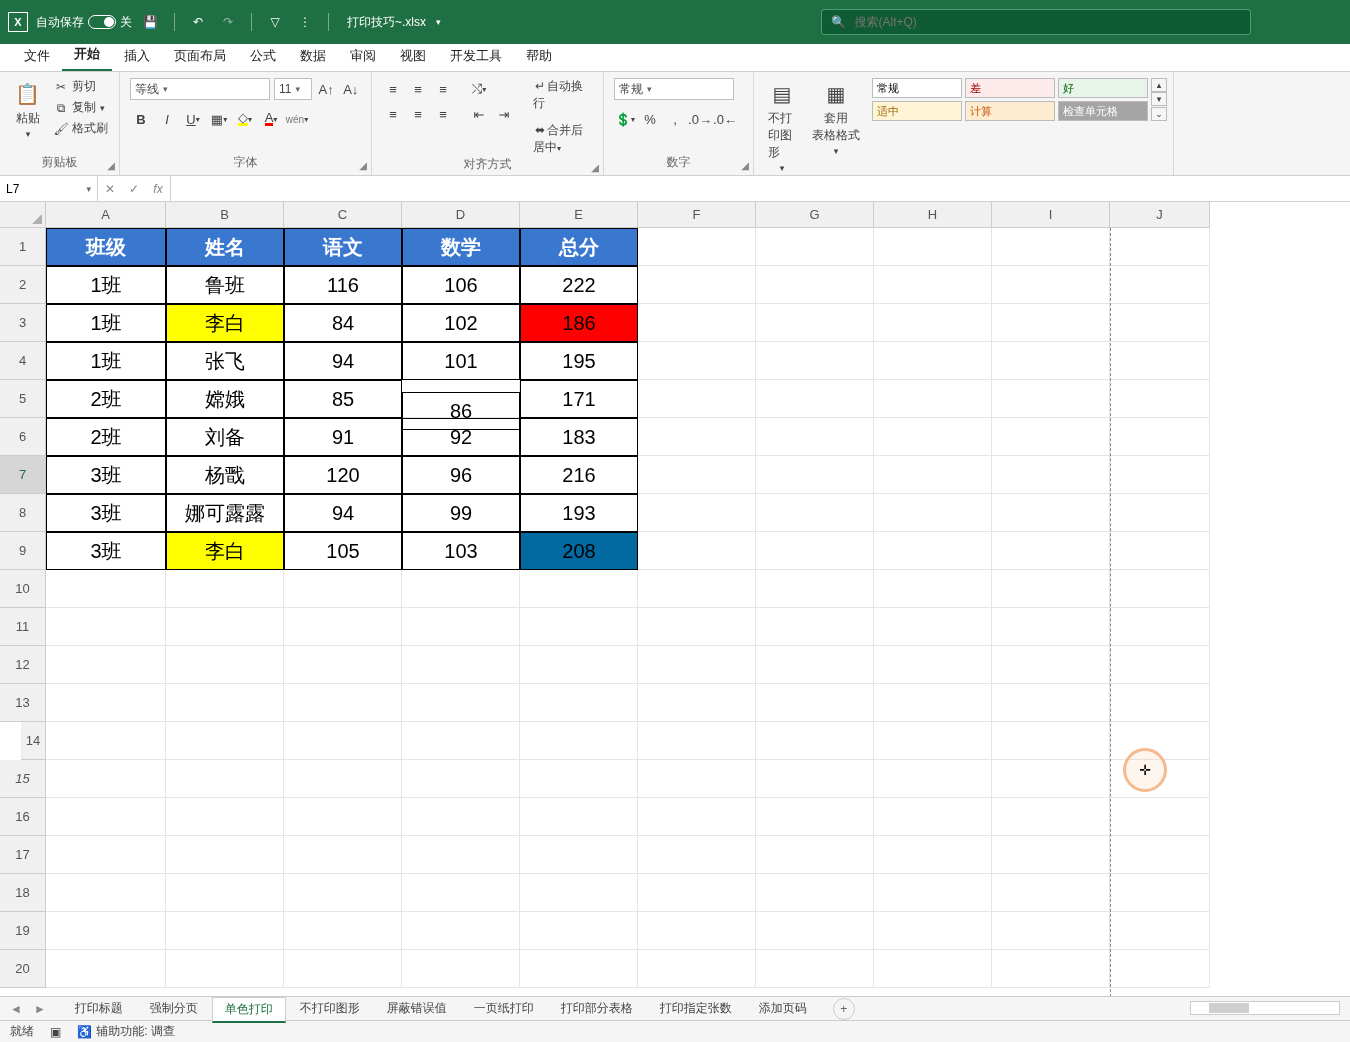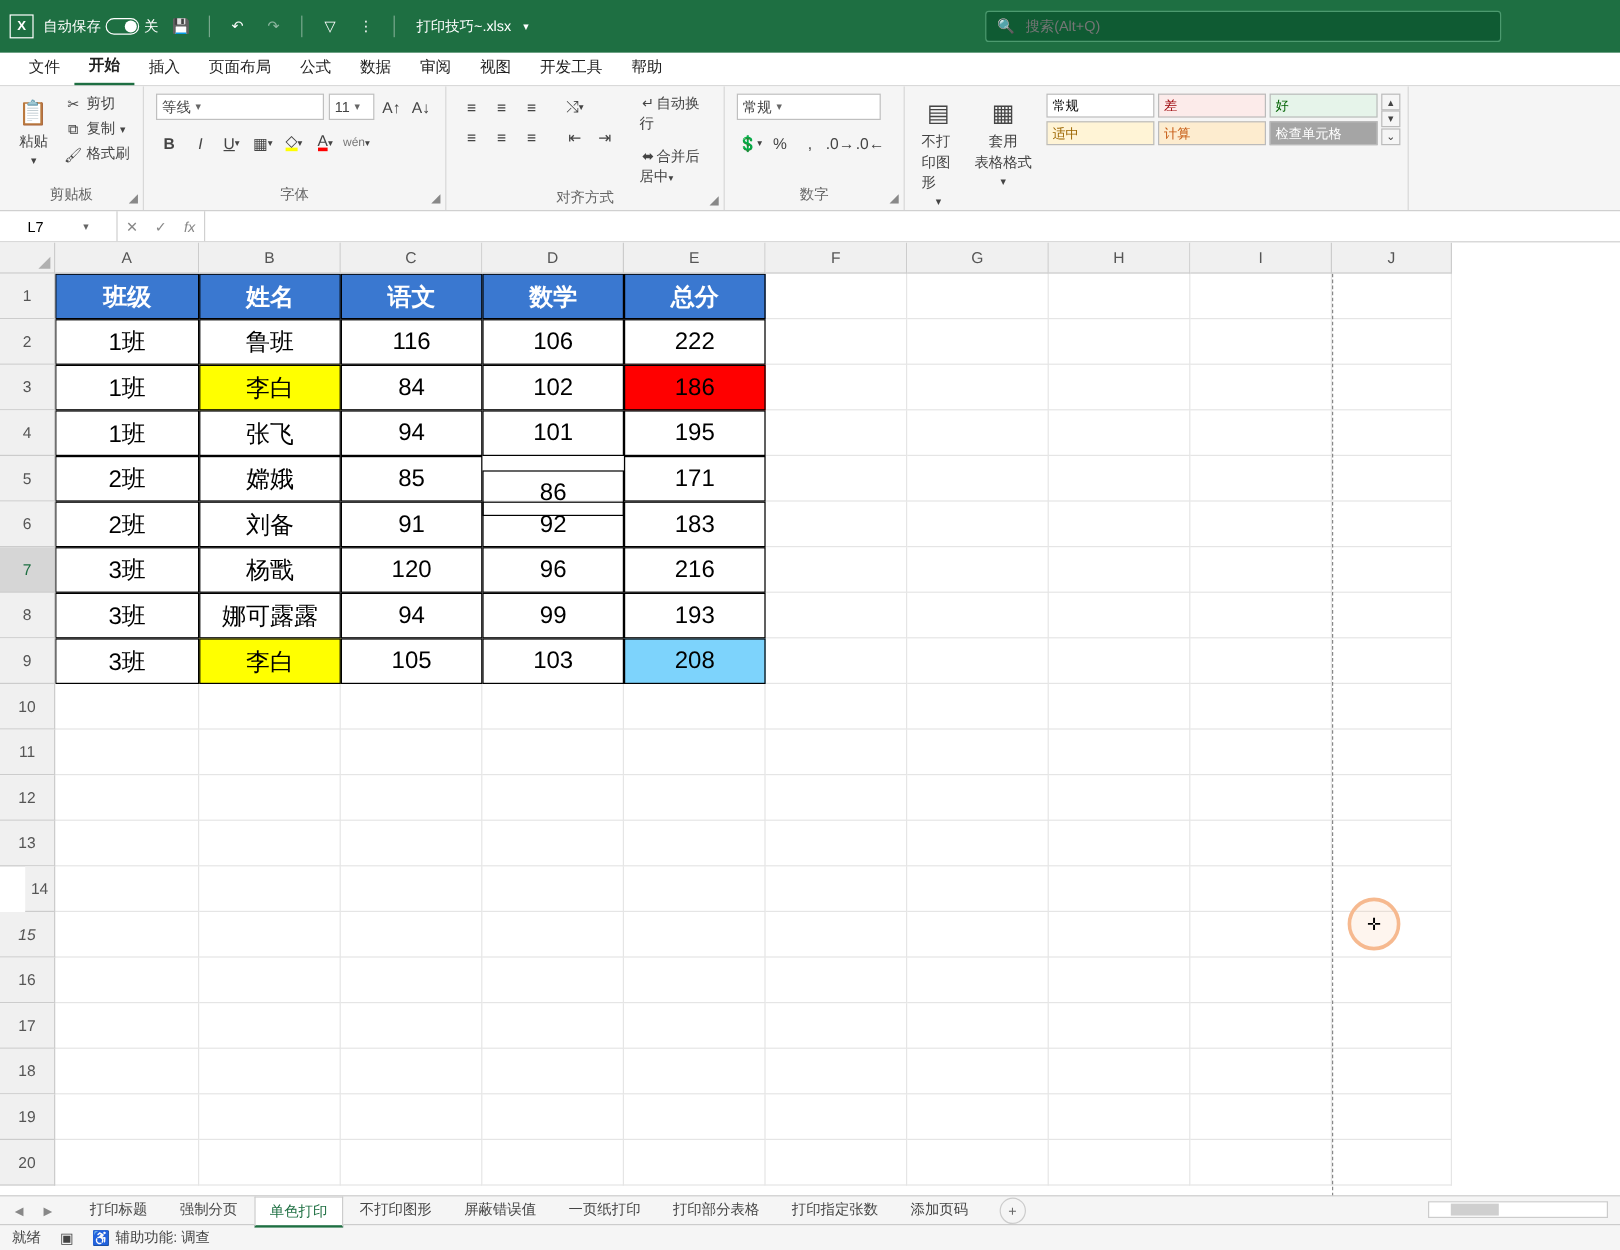--- a/index.html
+++ b/index.html
@@ -43,21 +43,21 @@
 .align-extra { display:flex; flex-direction:column; gap:3px; margin-left:6px;}
 .wrap-col { display:flex; flex-direction:column; gap:10px; margin-left:10px;}
 .num-col { display:flex; flex-direction:column; gap:8px;}
 .style-gallery { display:grid; grid-template-columns:repeat(3,90px); grid-auto-rows:20px; gap:3px; }
 .style-item { border:1px solid #bbb; font-size:11px; display:flex; align-items:center; padding:0 4px; cursor:pointer;}
 .sg-more { width:16px; display:flex; flex-direction:column; justify-content:space-around; margin-left:3px;}
 .sg-more div { height:14px; border:1px solid #bbb; font-size:9px; display:flex; align-items:center; justify-content:center; cursor:pointer;}
 
 
 .formula-row { height:26px; border-bottom:1px solid #d0d0d0; display:flex; align-items:stretch; font-size:12px;}
-.name-box { width:98px; border-right:1px solid #d0d0d0; display:flex; align-items:center; padding:0 23px; justify-content:space-between;}
+.name-box { width:98px; border-right:1px solid #d0d0d0; display:flex; align-items:center; padding:0 6px; justify-content:space-between;}
 .name-box .dd { font-size:9px; color:#666;}
 .fx-btns { display:flex; align-items:center; border-right:1px solid #d0d0d0;}
 .fx-btns .fxb { width:24px; display:flex; align-items:center; justify-content:center; color:#888; cursor:pointer;}
 .formula-input { flex:1; padding:0 6px; display:flex; align-items:center;}
 
 
 .grid-wrap { position:relative; height:calc(1042px - 44px - 28px - 104px - 26px - 24px - 22px); overflow:hidden; }
 .selectall-corner { position:absolute; left:0; top:0; width:46px; height:26px; background:#f0f0f0; border-right:1px solid #ccc; border-bottom:1px solid #ccc; z-index:3; cursor:pointer;}
 .selectall-corner::after { content:""; position:absolute; right:3px; bottom:3px; width:0; height:0; border-left:10px solid transparent; border-bottom:10px solid #b0b0b0;}
 .col-headers { position:absolute; left:46px; top:0; right:0; height:26px; display:flex; z-index:2;}
@@ -569,21 +569,21 @@
       <div class="cell data-border" style="left: 474px; top: 228px; width: 118px; height: 38px; z-index: 1;">216</div>
       <div class="cell data-border" style="left: 0px; top: 266px; width: 120px; height: 38px; z-index: 1;">3班</div>
       <div class="cell data-border" style="left: 120px; top: 266px; width: 118px; height: 38px; z-index: 1;">娜可露露</div>
       <div class="cell data-border" style="left: 238px; top: 266px; width: 118px; height: 38px; z-index: 1;">94</div>
       <div class="cell data-border" style="left: 356px; top: 266px; width: 118px; height: 38px; z-index: 1;">99</div>
       <div class="cell data-border" style="left: 474px; top: 266px; width: 118px; height: 38px; z-index: 1;">193</div>
       <div class="cell data-border" style="left: 0px; top: 304px; width: 120px; height: 38px; z-index: 1;">3班</div>
       <div class="cell data-border" style="left: 120px; top: 304px; width: 118px; height: 38px; background: rgb(255, 255, 0); z-index: 1;">李白</div>
       <div class="cell data-border" style="left: 238px; top: 304px; width: 118px; height: 38px; z-index: 1;">105</div>
       <div class="cell data-border" style="left: 356px; top: 304px; width: 118px; height: 38px; z-index: 1;">103</div>
-      <div class="cell data-border" style="left: 474px; top: 304px; width: 118px; height: 38px; background: #7dd3fc; z-index: 1;">208</div>
+      <div class="cell data-border" style="left: 474px; top: 304px; width: 118px; height: 38px; background: #0369a1; z-index: 1;">208</div>
     </div>
   <div class="page-break" id="page-break" style="left: 1110px;"></div>
   <div class="cursor-plus" id="cursor-plus" style="left: 1123px; top: 546px;"></div>
 </div>
 
 <div class="sheet-row">
   <div class="sheet-nav">
     <span>◄</span>
     <span>►</span>
   </div>

